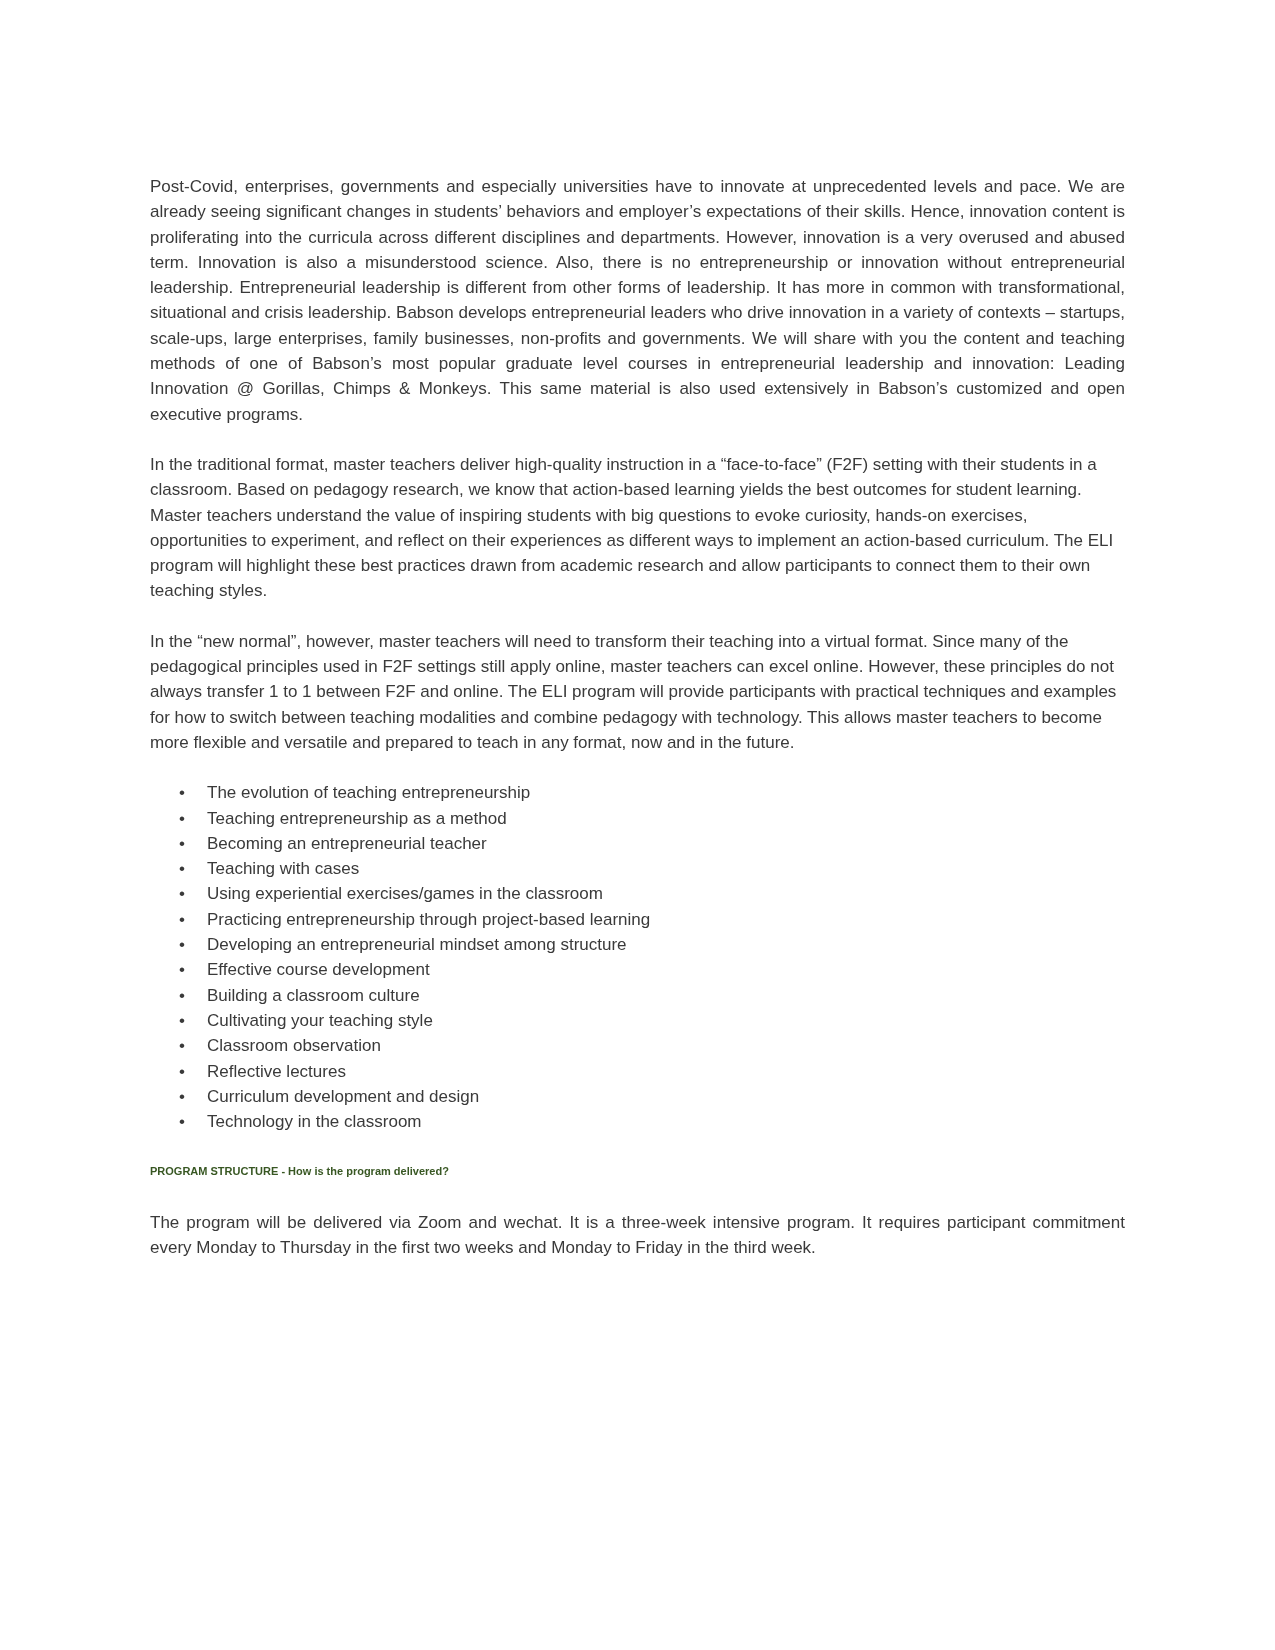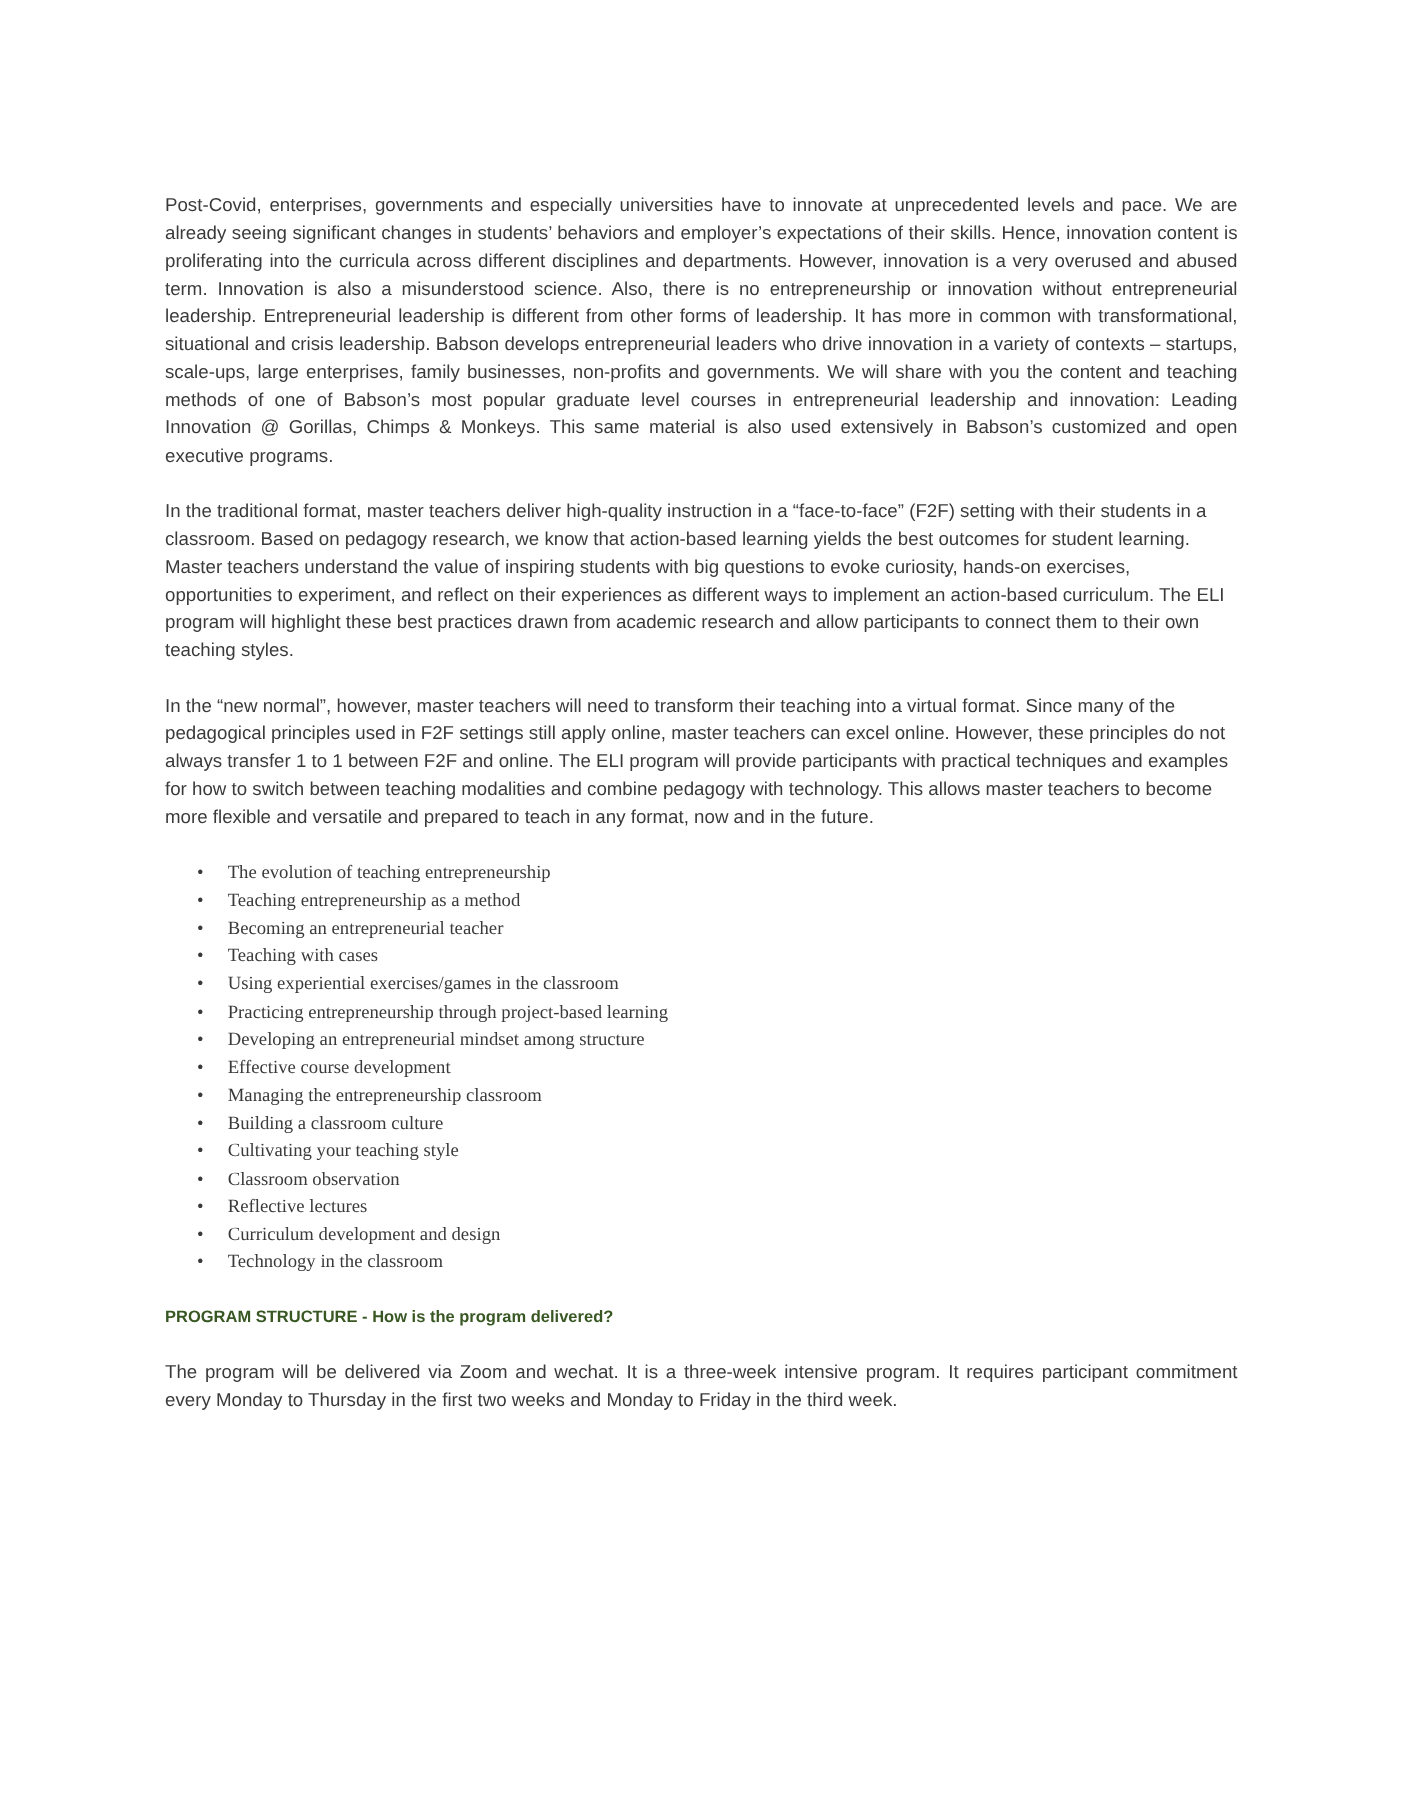--- a/index.html
+++ b/index.html
@@ -24,34 +24,33 @@
     margin: 0 0 25px 0;
   }
   .justify {
     text-align: justify;
     text-justify: inter-word;
   }
   .topics {
     list-style: none;
     margin: 0 0 25px 0;
     padding: 0;
-    font-family: Liberation Serif, serif;
   }
   .topics li {
     position: relative;
     padding-left: 57px;
   }
   .topics li::before {
     content: "\2022";
     position: absolute;
     left: 29px;
     top: 0;
   }
   .section-heading {
-    font-size: 15px;
+    font-size: 11px;
     line-height: 25.3px;
     font-weight: 700;
     margin: 0 0 25px 0;
     color: #385723;
   }
 </style>
 </head>
 <body>
 
 <div class="page" style="color: rgb(58, 58, 58); background: rgb(255, 255, 255); border-radius: 17px;">
@@ -65,21 +64,20 @@
 
   <ul class="topics">
     <li>The evolution of teaching entrepreneurship</li>
     <li>Teaching entrepreneurship as a method</li>
     <li>Becoming an entrepreneurial teacher</li>
     <li>Teaching with cases</li>
     <li>Using experiential exercises/games in the classroom</li>
     <li>Practicing entrepreneurship through project-based learning</li>
     <li>Developing an entrepreneurial mindset among structure</li>
     <li>Effective course development</li>
-    <li>Managing the entrepreneurship classroom</li>
     <li>Building a classroom culture</li>
     <li>Cultivating your teaching style</li>
     <li>Classroom observation</li>
     <li>Reflective lectures</li>
     <li>Curriculum development and design</li>
     <li>Technology in the classroom</li>
   </ul>
 
   <h2 class="section-heading" style="color: rgb(56, 87, 35);">PROGRAM STRUCTURE - How is the program delivered?</h2>
 

